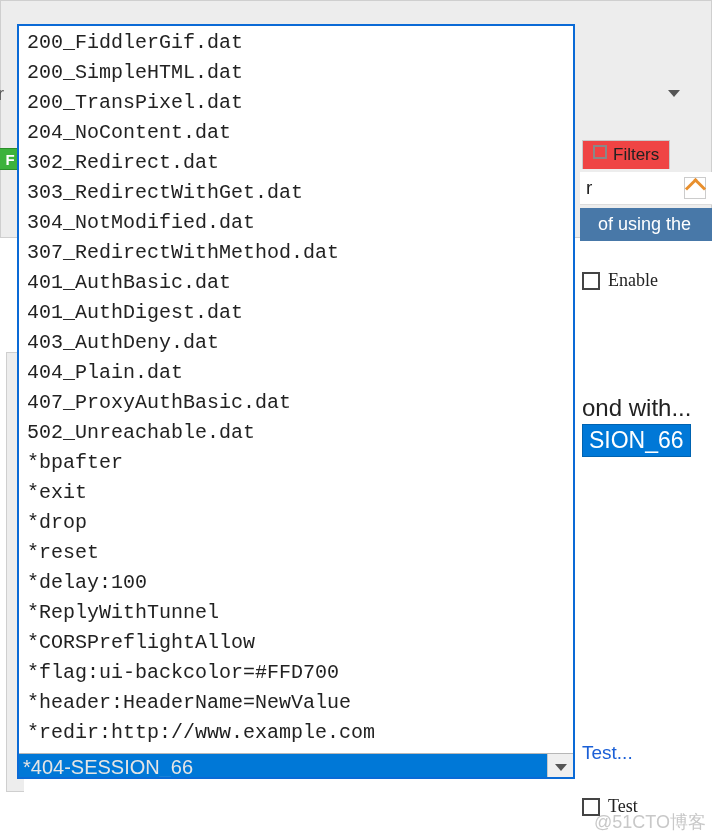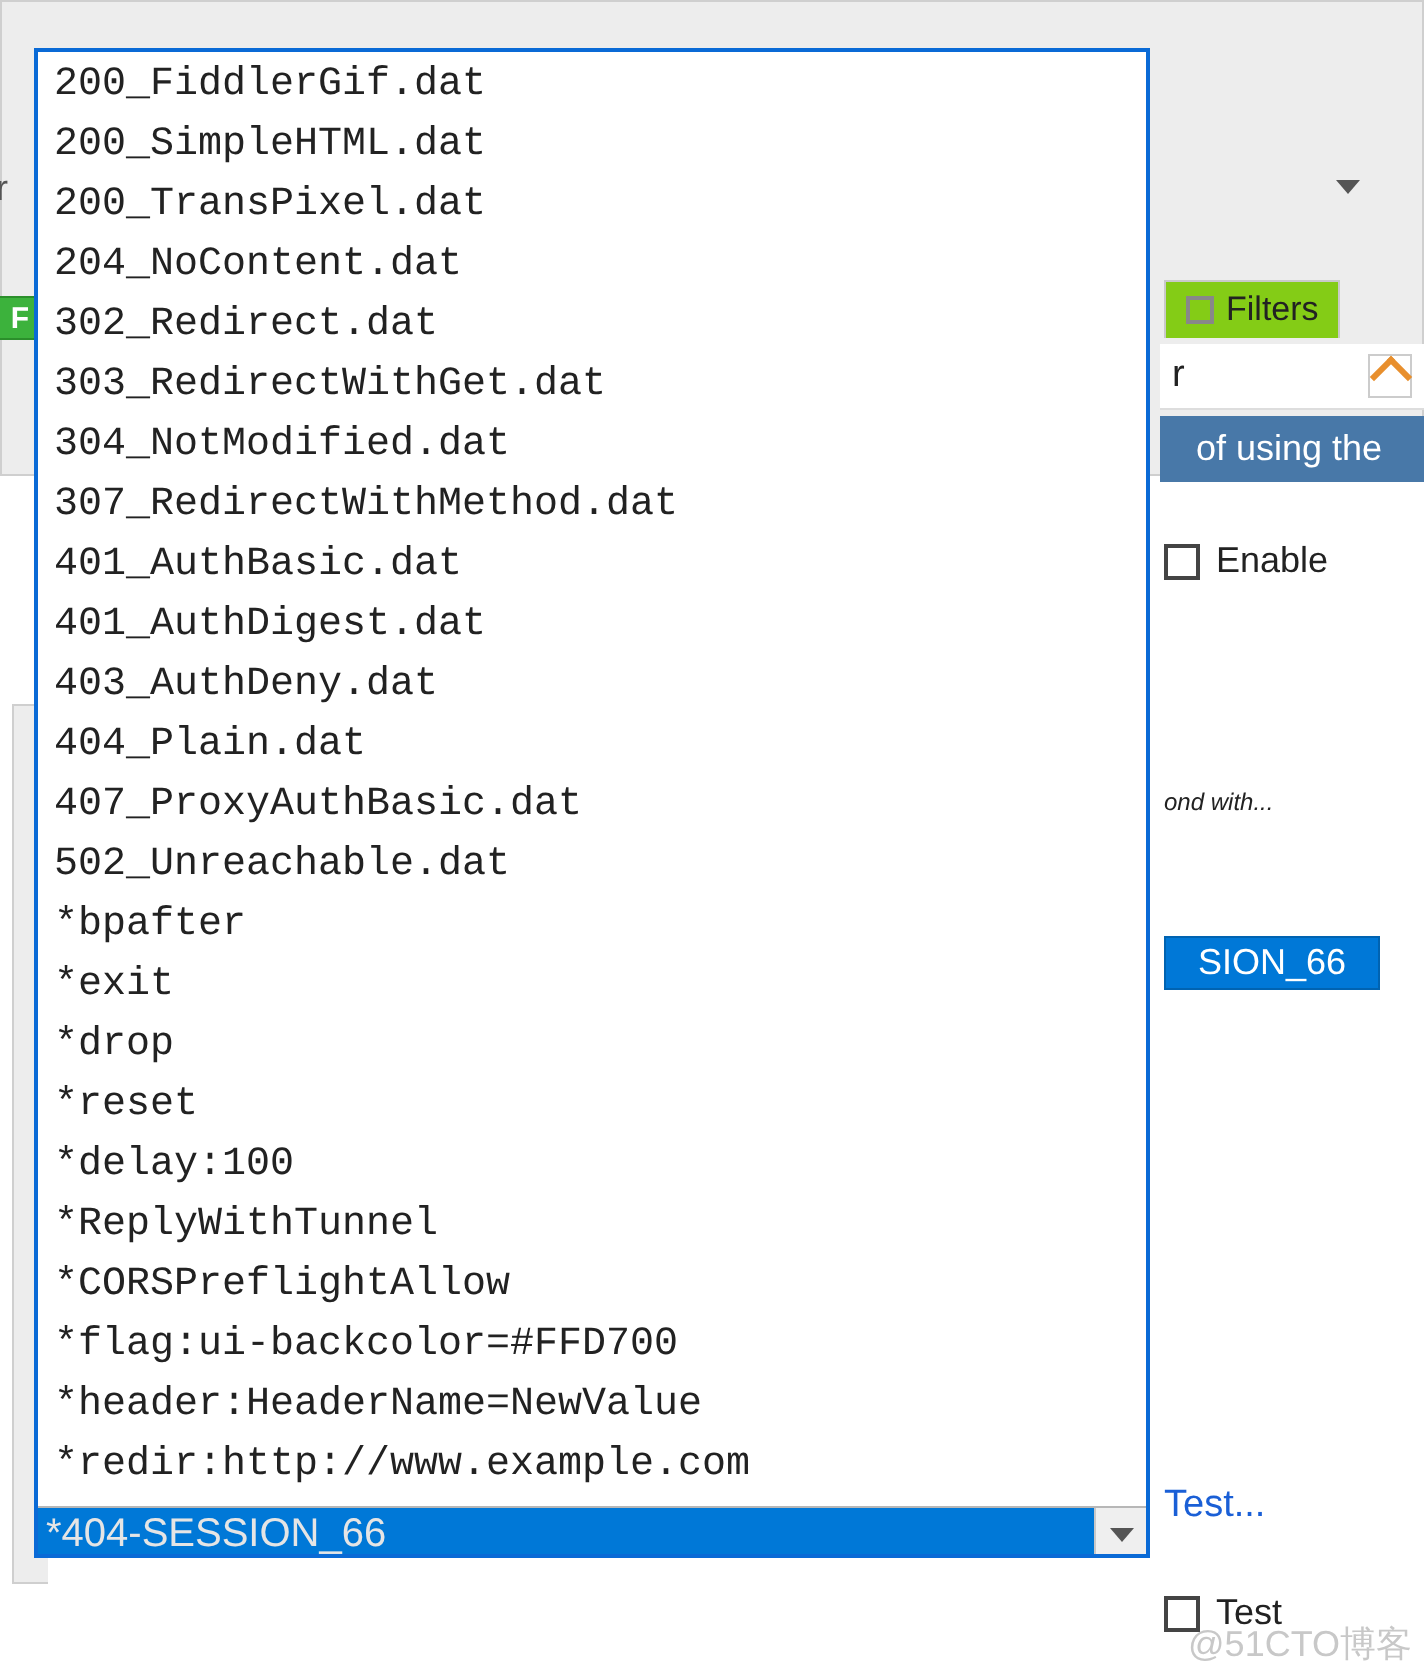--- a/index.html
+++ b/index.html
@@ -34,38 +34,38 @@
 
   
   .right-area { position:absolute; left:580px; top:0; right:0; bottom:0; }
   .chev-down {
     position:absolute; top:90px; left:88px; width:0;height:0;
     border-left:6px solid transparent; border-right:6px solid transparent;
     border-top:7px solid #555;
   }
   .from30 { position:absolute; left:0; right:0; padding:2px 2px; }
   .tab-btn {
-    display:inline-flex; align-items:center; gap:6px;
-    padding:4px 10px; background:#84cc16; border:1px solid #c9c9c9;
+    display:inline-flex; align-items:flex-start; gap:6px;
+    padding:4px 10px; background:#ef4444; border:1px solid #c9c9c9;
     border-bottom:none; font-size:17px; cursor:pointer;
   }
   .mini-toolbar { display:flex; align-items:center; gap:10px; padding:5px 6px 5px 6px; background:#fff; border-bottom:1px solid #ddd; }
   .pencil-icon { display:inline-block; width:22px; height:22px; background:#fff; border:1px solid #ccc; position:relative; }
   .pencil-icon::after{
     content:""; position:absolute; left:3px; top:3px; width:12px; height:12px;
     border-left:3px solid #e88f2d; border-top:3px solid #e88f2d; transform:rotate(45deg);
   }
   .blue-banner {
     background:#4878a8; color:#fff; padding:6px 18px; font-size:18px;
   }
-  .chk { display:inline-flex; align-items:center; gap:8px; font-size:18px; }
+  .chk { display:inline-flex; align-items:center; gap:8px; font-size:18px;font-family:Liberation Serif, serif; }
   .chk .box { width:18px; height:18px; border:2px solid #444; background:#fff; }
   .sel-row {
-    background:#0078d7; color:#fff; padding:2px 16px; font-size:18px;
-    border:1px solid #0063b1; display:inline-block;margin-top:44px;
+    background:#0078d7; color:#fff; padding:2px 6px; font-size:23px;
+    border:1px solid #0063b1; display:inline-block;
   }
   .link { color:#1a5fd6; cursor:pointer; }
   .watermark {
     position:absolute; right:6px; bottom:4px; font-size:18px; color:#c8c8c8;
     user-select:none;
   }
 
   
   .dropdown {
     position:absolute;
@@ -141,21 +141,21 @@
       <span>of using the</span>
     </div>
 
     <div class="from30" style="top:268px;">
       <label class="chk">
         <span class="box"></span>
         <span>Enable</span>
       </label>
     </div>
 
-    <div class="from30" style="top:392px; font-size:12px;font-style:italic;">ond with...</div>
+    <div class="from30" style="top:392px; font-size:24px;">ond with...</div>
 
     <div class="from30" style="top:422px;">
       <span class="sel-row">SION_66</span>
     </div>
 
     <div class="from30" style="top:740px;">
       <span class="link">Test...</span>
     </div>
 
     <div class="from30" style="top:794px;">

